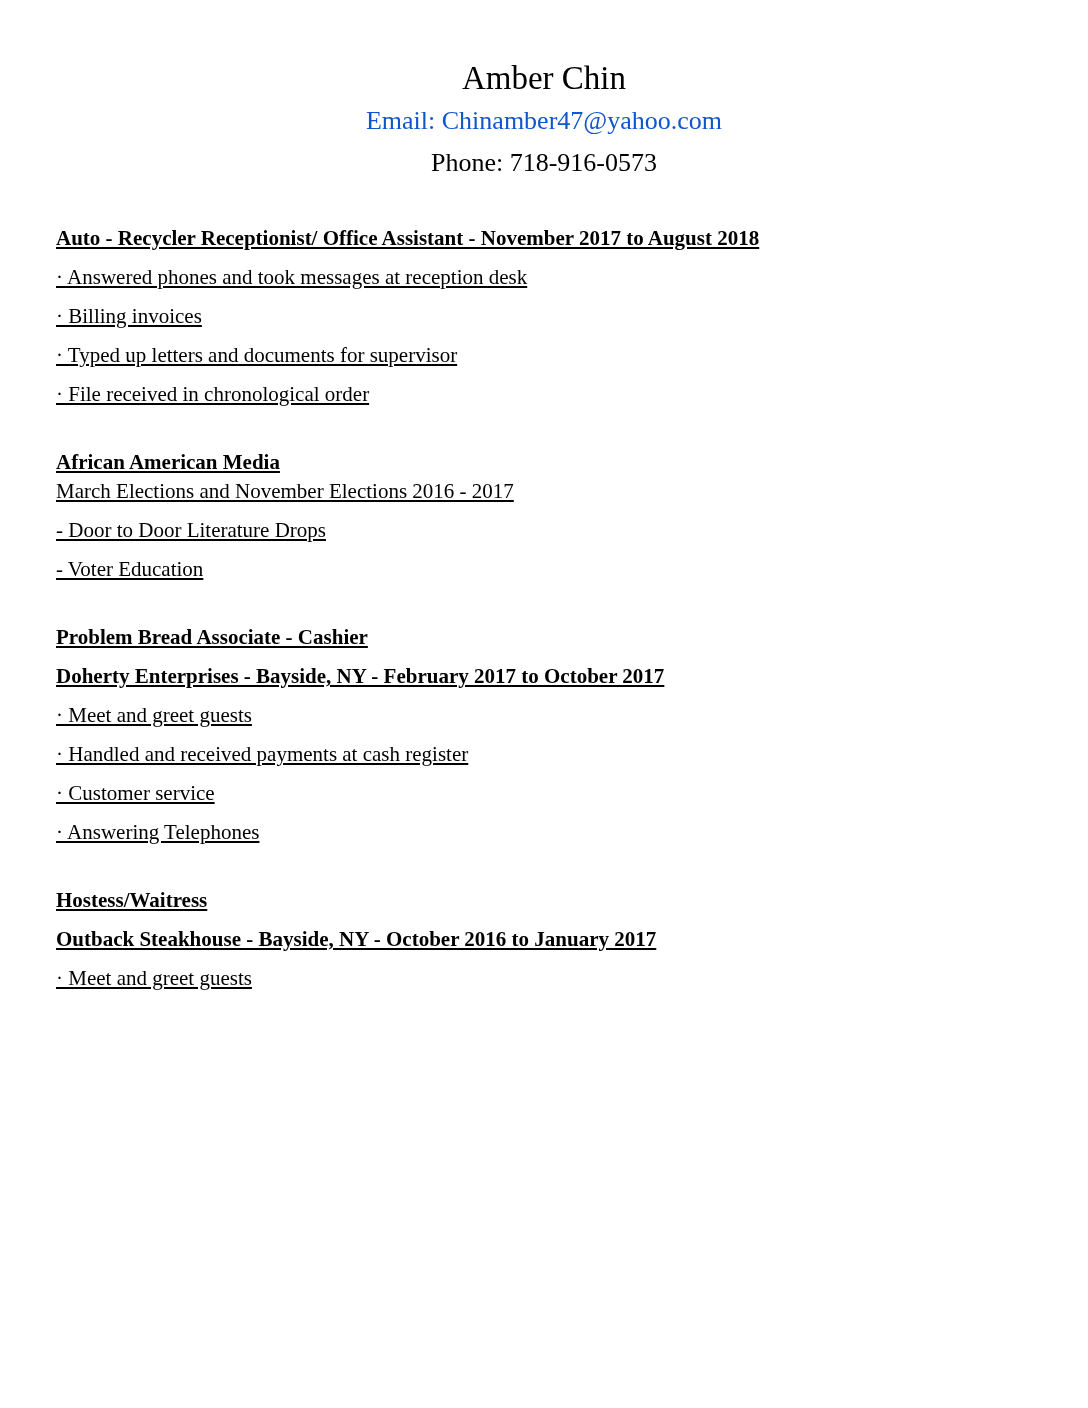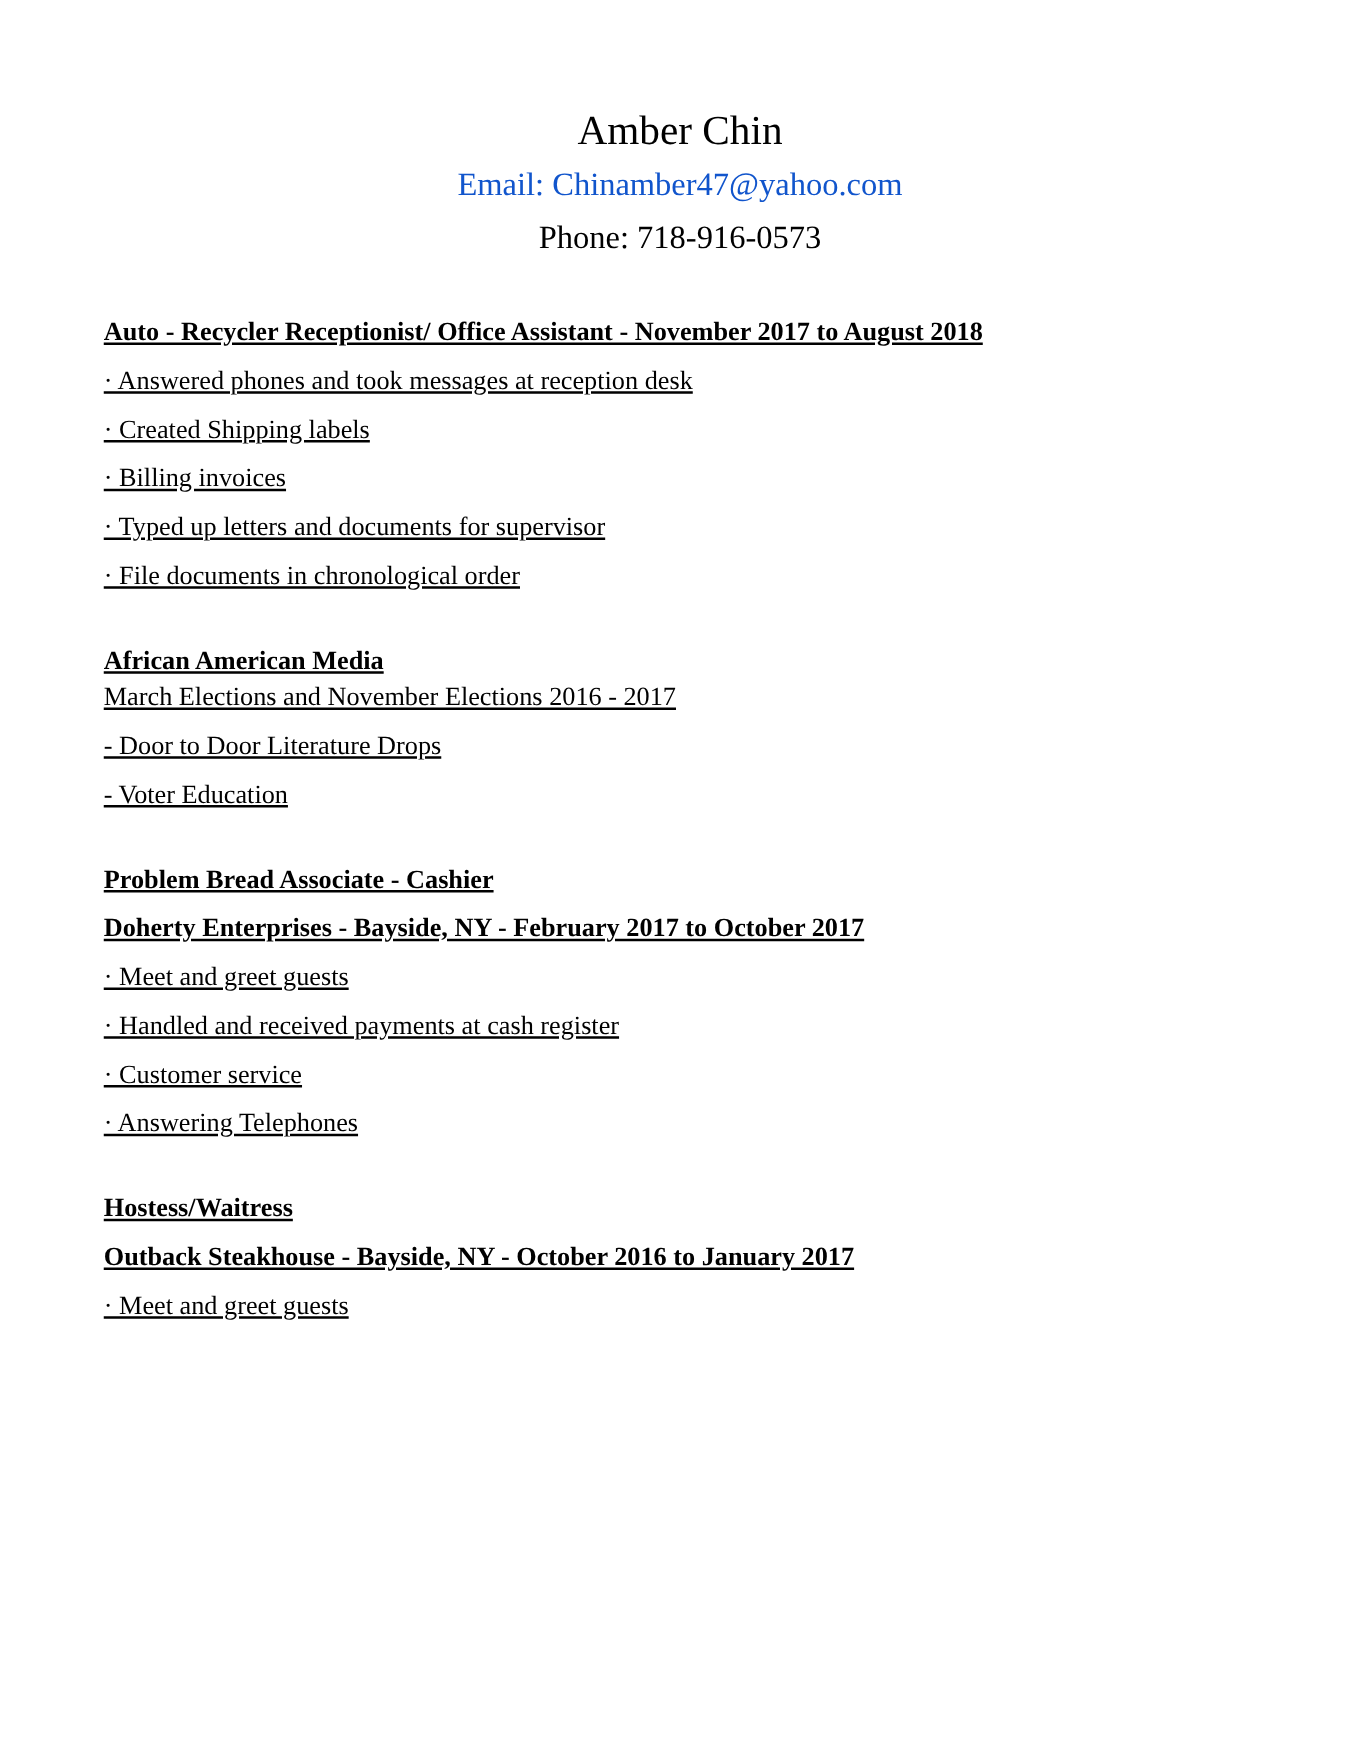--- a/index.html
+++ b/index.html
@@ -11,21 +11,21 @@
     width: 1088px;
     height: 1408px;
     font-family: "Liberation Serif", "DejaVu Serif", serif;
     color: #000000;
     -webkit-font-smoothing: antialiased;
   }
   .page {
     box-sizing: border-box;
     width: 1088px;
     height: 1408px;
-    padding: 83px;
+    padding: 56px;
     background: #ffffff;
     overflow: hidden;
   }
   .center { text-align: center; }
   .name {
     font-size: 33px;
     line-height: 44px;
     margin: 0;
     font-weight: normal;
   }
@@ -56,24 +56,23 @@
 
   <header>
     <p class="name center">Amber Chin</p>
     <p class="contact center"><a class="email-link">Email: Chinamber47@yahoo.com</a></p>
     <p class="contact center">Phone: 718-916-0573</p>
   </header>
 
   <section class="job first">
     <p class="line bold">Auto - Recycler Receptionist/ Office Assistant - November 2017 to August 2018</p>
     <p class="line">· Answered phones and took messages at reception desk</p>
-    <p class="line">· Created Shipping labels</p>
     <p class="line">· Billing invoices</p>
     <p class="line">· Typed up letters and documents for supervisor</p>
-    <p class="line">· File documents in chronological order</p>
+    <p class="line">· File received in chronological order</p>
   </section>
 
   <section class="job">
     <p class="line bold tight">African American Media</p>
     <p class="line">March Elections and November Elections 2016 - 2017</p>
     <p class="line">- Door to Door Literature Drops</p>
     <p class="line">- Voter Education</p>
   </section>
 
   <section class="job">

